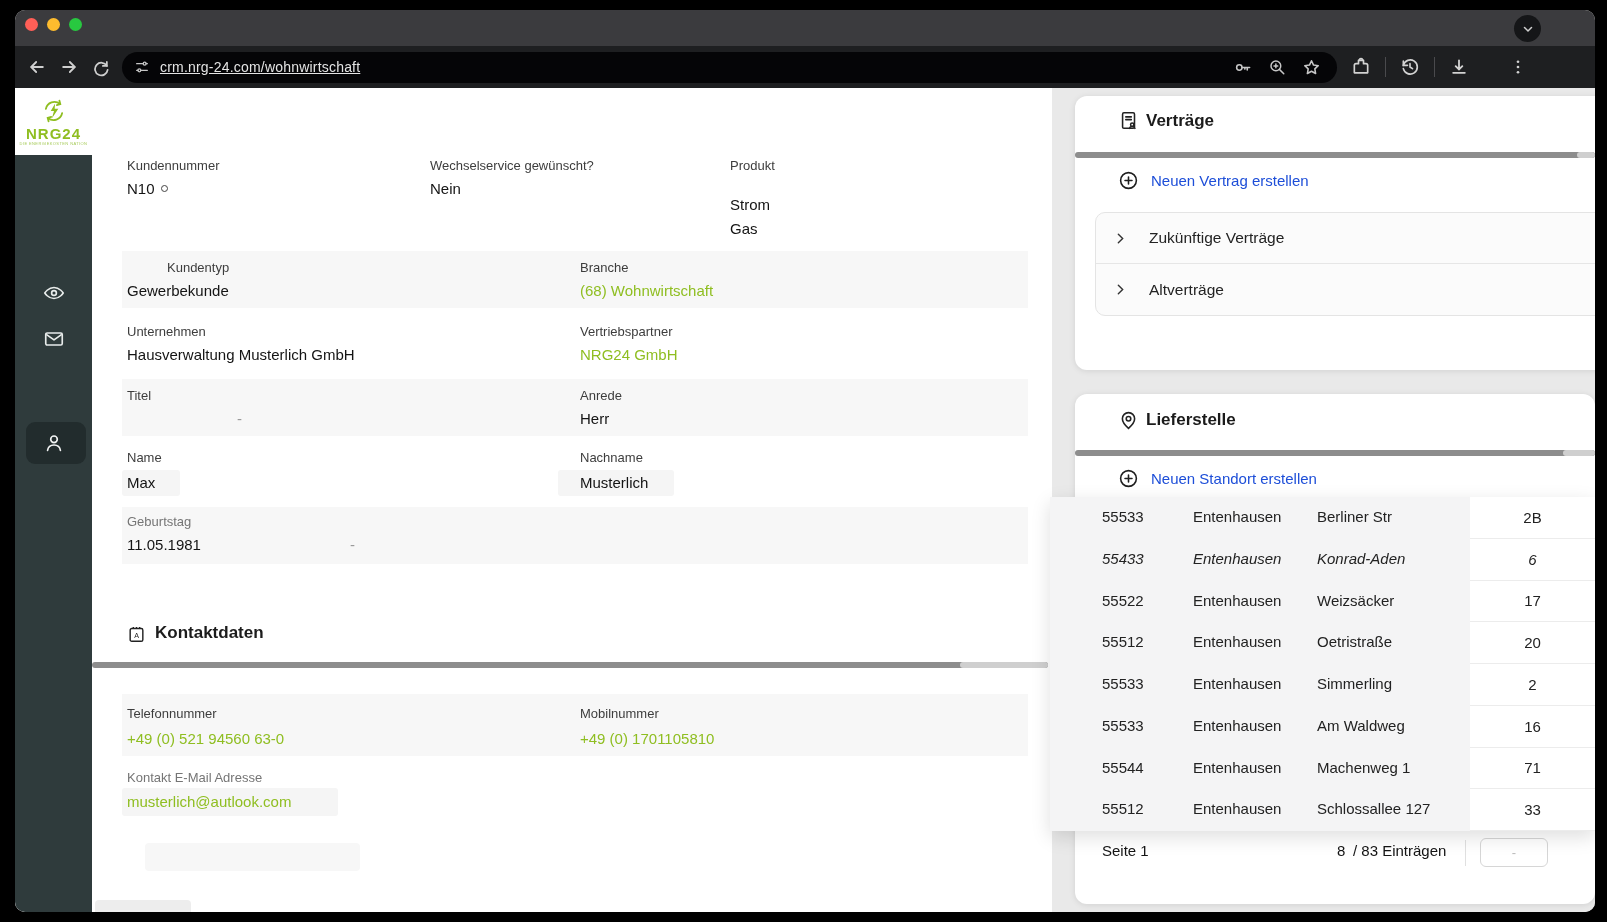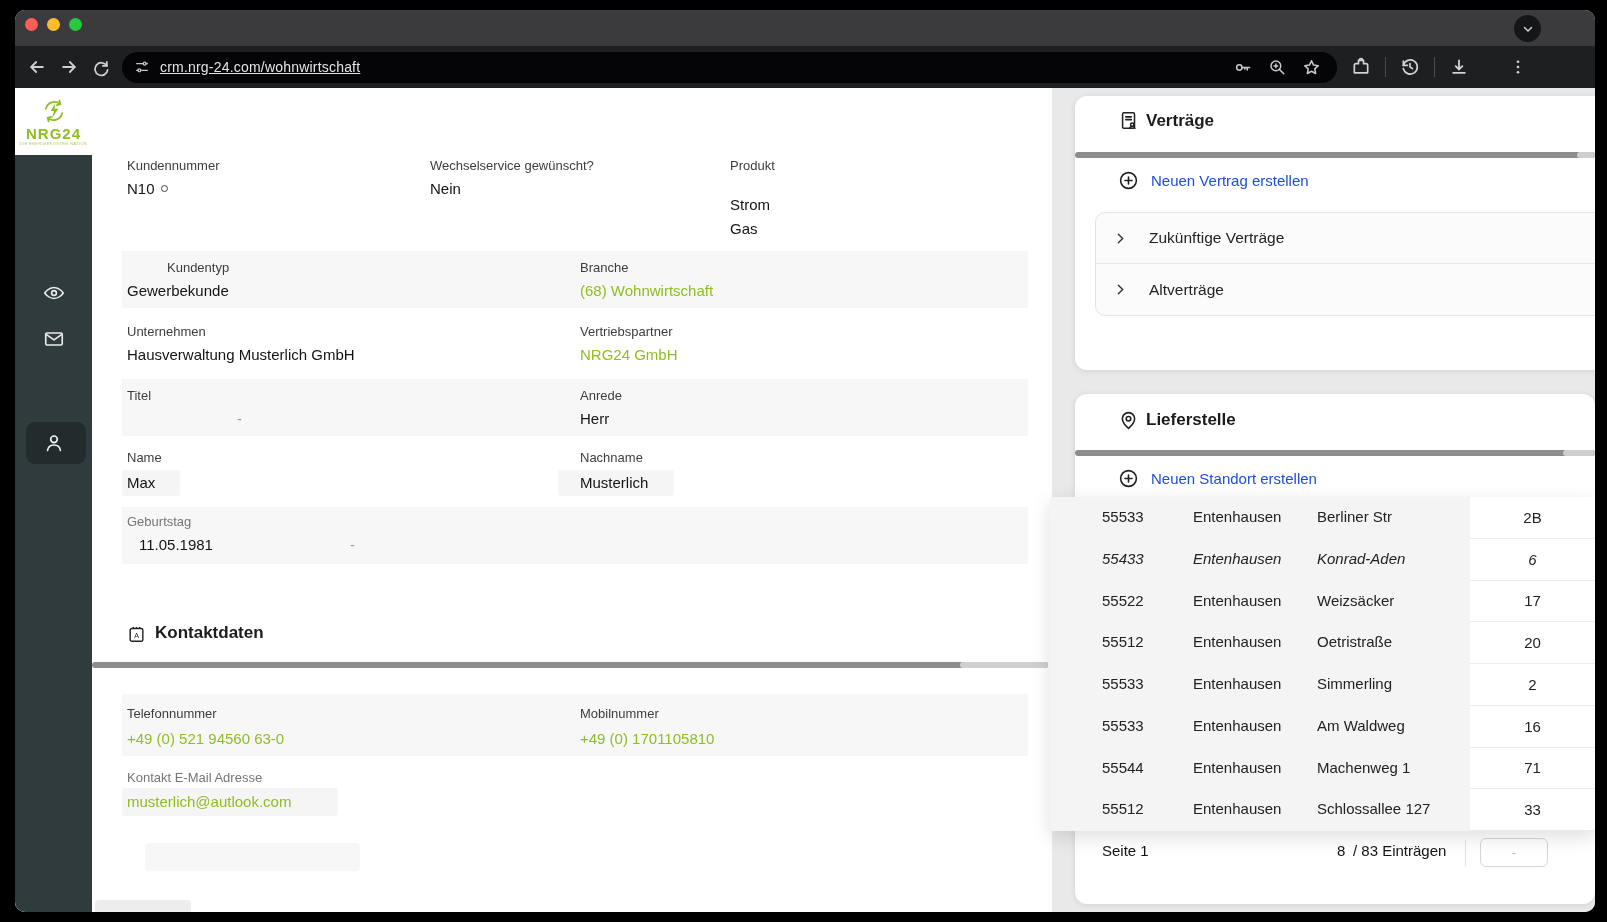--- a/index.html
+++ b/index.html
@@ -247,21 +247,21 @@
 
         <span class="lbl" style="left:35px; top:362px;">Name</span>
         <div class="chip" style="left:30px; top:382px; width:58px; height:26px;"></div>
         <span class="val" style="left:35px; top:386px;">Max</span>
         <span class="lbl" style="left:488px; top:362px;">Nachname</span>
         <div class="chip" style="left:466px; top:382px; width:116px; height:26px;"></div>
         <span class="val" style="left:488px; top:386px;">Musterlich</span>
 
         <div class="grayrow" style="top:419px;"></div>
         <span class="lbl dim" style="left:35px; top:426px;">Geburtstag</span>
-        <span class="val" style="left:35px; top:448px;margin-left:12px;">11.05.1981</span>
+        <span class="val" style="left:35px; top:448px;">11.05.1981</span>
         <span class="val" style="left:258px; top:448px; color:#9a9a9a;">-</span>
 
         <span style="position:absolute; left:35px; top:537px;">
           <svg width="19" height="19" viewBox="0 0 24 24" fill="none" stroke="#222" stroke-width="1.8">
             <rect x="4" y="4.5" width="16" height="16" rx="2"></rect>
             <path d="M8 4.5V2.5M12 4.5V2.5M16 4.5V2.5"></path>
             <text x="12" y="16" font-size="9" fill="#222" stroke="none" text-anchor="middle" font-family="Liberation Sans, sans-serif">A</text>
           </svg>
         </span>
         <span class="sec-title" style="left:63px; top:535px;">Kontaktdaten</span>

